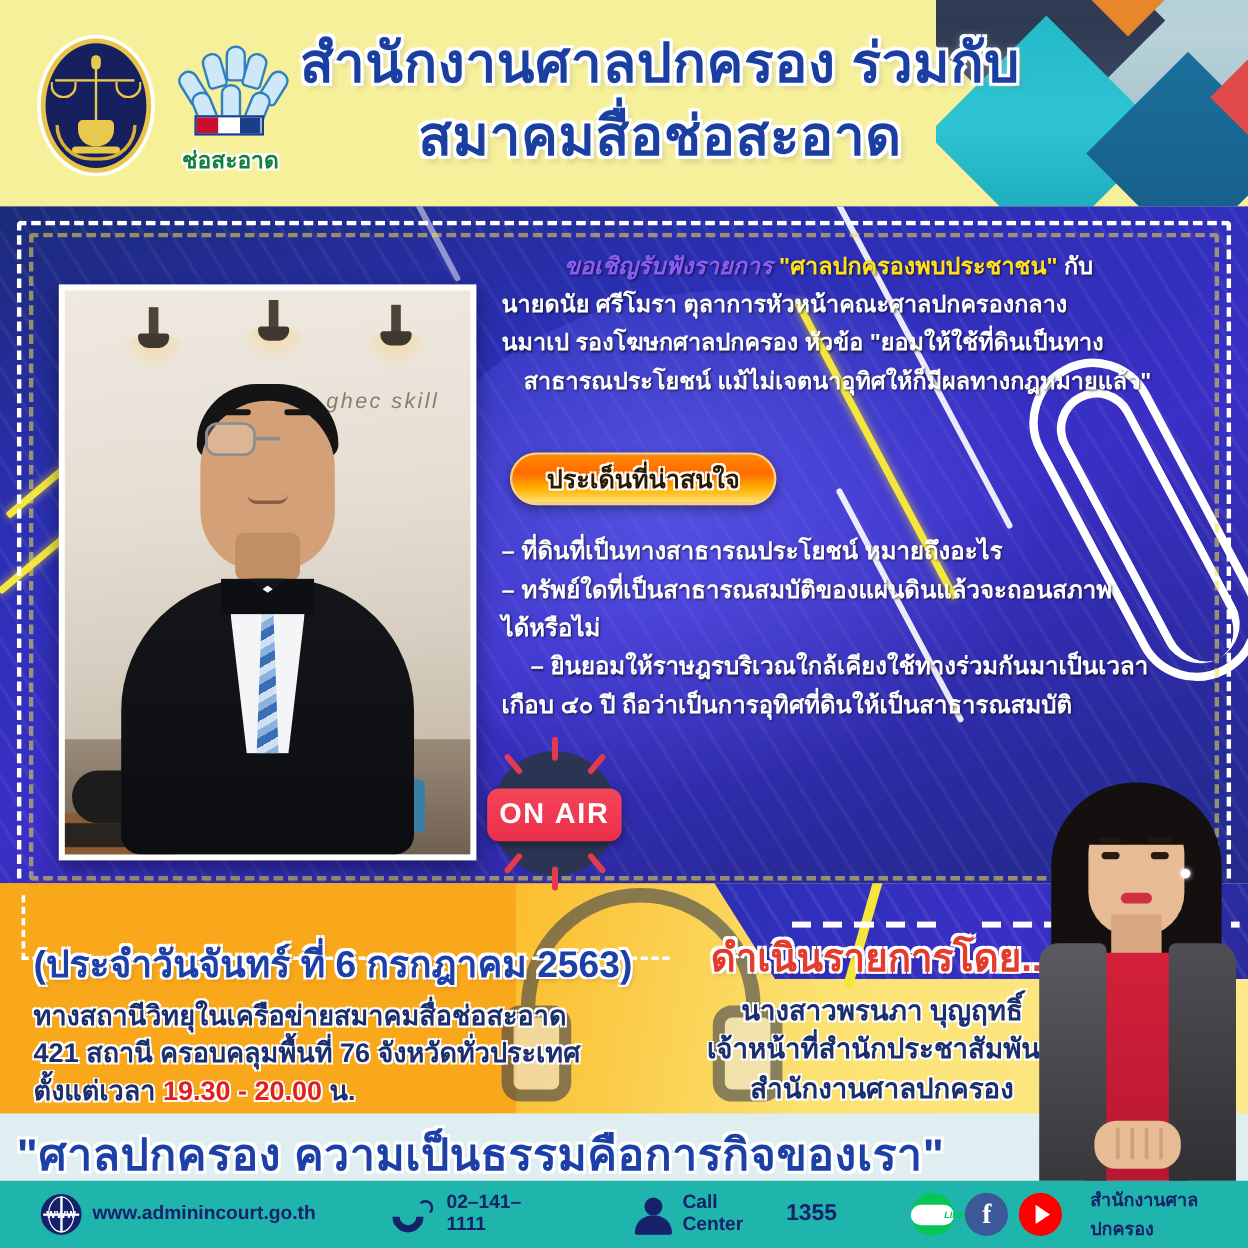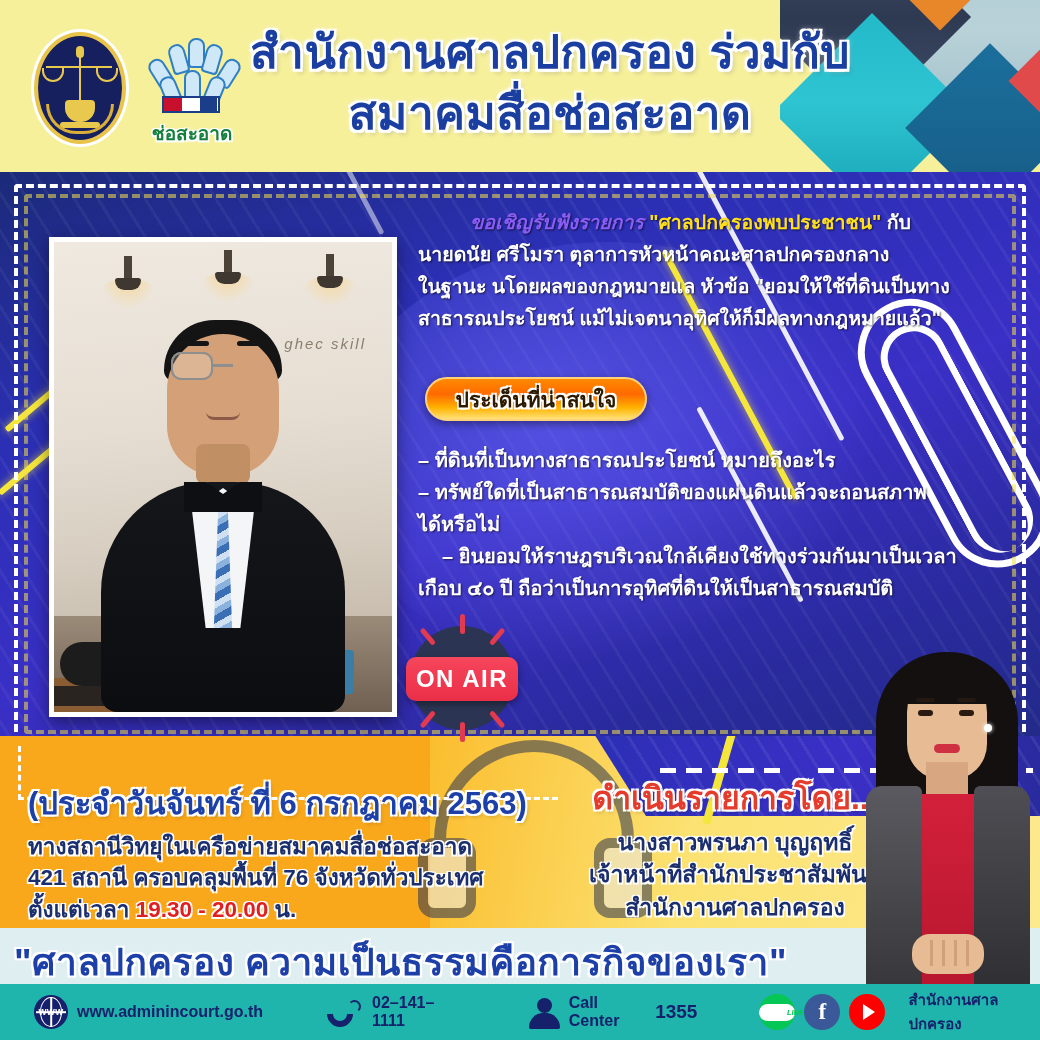--- a/index.html
+++ b/index.html
@@ -75,21 +75,21 @@
   .clip .i{position:absolute;left:20px;top:26px;width:66px;height:250px;border:7px solid #fff;border-radius:36px;border-bottom:none;}
 
   .photo{position:absolute;left:49px;top:237px;width:348px;height:480px;background:#fff;padding:5px;
        box-shadow:0 6px 16px rgba(0,0,0,.45);}
   .photo .inner{position:relative;width:100%;height:100%;overflow:hidden;
        background:linear-gradient(175deg,#efe9e0 0%,#e6ded3 38%,#d8cfc2 62%,#b9ac9a 100%);}
   .ph-lamp{position:absolute;width:56px;height:30px;border-radius:50%;
        background:radial-gradient(ellipse at 50% 0,#f6d79a,rgba(246,215,154,0) 72%);}
   .ph-lamp b{position:absolute;left:50%;top:-22px;transform:translateX(-50%);width:8px;height:24px;background:#4b4238;display:block;}
   .ph-lamp s{position:absolute;left:50%;top:0;transform:translateX(-50%);width:26px;height:12px;background:#3f3830;border-radius:3px 3px 10px 10px;display:block;}
-  .ph-word{position:absolute;right:26px;top:93px;font-size:15px;color:#6b5c4c;letter-spacing:2px;opacity:.75;font-style:italic;}
+  .ph-word{position:absolute;right:26px;top:82px;font-size:18px;color:#6b5c4c;letter-spacing:2px;opacity:.75;font-style:italic;}
   .ph-desk{position:absolute;left:0;bottom:0;width:100%;height:96px;background:linear-gradient(180deg,#9a8b79,#6f6052);}
   .ph-chair{position:absolute;left:6px;bottom:26px;width:150px;height:44px;background:#1c1c1c;border-radius:22px;}
   .ph-chair2{position:absolute;left:0;bottom:6px;width:210px;height:20px;background:#2a2420;}
   .ph-wood{position:absolute;left:0;bottom:0;width:92px;height:34px;background:#8a5c34;}
   .ph-yel{position:absolute;left:118px;bottom:76px;width:56px;height:30px;background:#d6d84a;opacity:.8;border-radius:3px;}
   .ph-blue{position:absolute;right:38px;bottom:18px;width:54px;height:44px;background:#3a7ea8;border-radius:4px;}
   .ph-body{position:absolute;left:50%;bottom:0;transform:translateX(-50%);width:244px;height:230px;
        background:linear-gradient(180deg,#15161a 0%,#0c0d10 100%);border-radius:110px 110px 16px 16px;}
   .ph-shirt{position:absolute;left:50%;top:6px;transform:translateX(-50%);width:62px;height:140px;background:#f4f5f7;
        clip-path:polygon(50% 0,100% 16%,78% 100%,22% 100%,0 16%);}
@@ -110,21 +110,21 @@
   .ph-mouth{position:absolute;left:50%;bottom:292px;transform:translateX(-50%);width:34px;height:8px;
        border-bottom:3px solid #8d5a49;border-radius:0 0 18px 18px;}
   .ph-brow{position:absolute;bottom:366px;width:34px;height:5px;background:#151515;border-radius:3px;}
   .ph-brow.l{left:50%;margin-left:-48px;} .ph-brow.r{left:50%;margin-left:14px;}
 
   
   .txt{position:absolute;left:418px;top:208px;width:560px;}
   .txt p{margin:0 0 3px 0;font-size:19.5px;line-height:1.48;font-weight:bold;color:#ffffff;
        text-shadow:1px 1px 2px rgba(0,0,0,.65);}
   .txt .l1{text-indent:52px;}
-  .c-red{color:#8b5cf6;font-style:italic;} .c-yel{color:#ffe01b;} .c-wht{color:#ffffff;}
+  .c-red{color:#8b5cf6;font-style:italic;} .c-yel{color:#ffe01b;} .c-wht{color:#ffffff;text-align:center;}
 
   .badge{position:absolute;left:425px;top:377px;width:222px;height:44px;border-radius:22px;
        background:linear-gradient(180deg,#ff8a00 0%,#ff6a00 38%,#ffb300 72%,#ffe27a 100%);
        border:2px solid #ffd27a;box-shadow:0 3px 9px rgba(0,0,0,.4);
        display:flex;align-items:center;justify-content:center;}
   .badge span{font-size:21px;font-weight:bold;color:#2b1a00;
        text-shadow:-1.6px -1.6px 0 #fff,1.6px -1.6px 0 #fff,-1.6px 1.6px 0 #fff,1.6px 1.6px 0 #fff;}
 
   .bullets{position:absolute;left:418px;top:445px;width:580px;}
   .bullets p{margin:0 0 2px 0;font-size:20px;line-height:1.50;font-weight:bold;color:#ffffff;
@@ -333,21 +333,21 @@
         <div class="ph-shirt"></div>
         <div class="ph-tie"></div>
         <div class="ph-collar"></div>
       </div>
     </div>
   </div>
 
   <div class="txt">
     <p class="l1"><span class="c-red">ขอเชิญรับฟังรายการ</span> <span class="c-yel">"ศาลปกครองพบประชาชน"</span> <span class="c-wht">กับ</span></p>
     <p class="c-yel">นายดนัย   ศรีโมรา ตุลาการหัวหน้าคณะศาลปกครองกลาง</p>
-    <p class="c-yel">ในฐานะ นโดยผลของกฎหมายแล หัวข้อ "ยอมให้ใช้ที่ดินเป็นทาง</p>
+    <p class="c-yel">นมาเป รองโฆษกศาลปกครอง หัวข้อ "ยอมให้ใช้ที่ดินเป็นทาง</p>
     <p class="c-wht">สาธารณประโยชน์  แม้ไม่เจตนาอุทิศให้ก็มีผลทางกฎหมายแล้ว"</p>
   </div>
 
   <div class="badge">
     <span>ประเด็นที่น่าสนใจ</span>
   </div>
 
   <div class="bullets">
     <p>–  ที่ดินที่เป็นทางสาธารณประโยชน์  หมายถึงอะไร</p>
     <p>–  ทรัพย์ใดที่เป็นสาธารณสมบัติของแผ่นดินแล้วจะถอนสภาพ</p>

